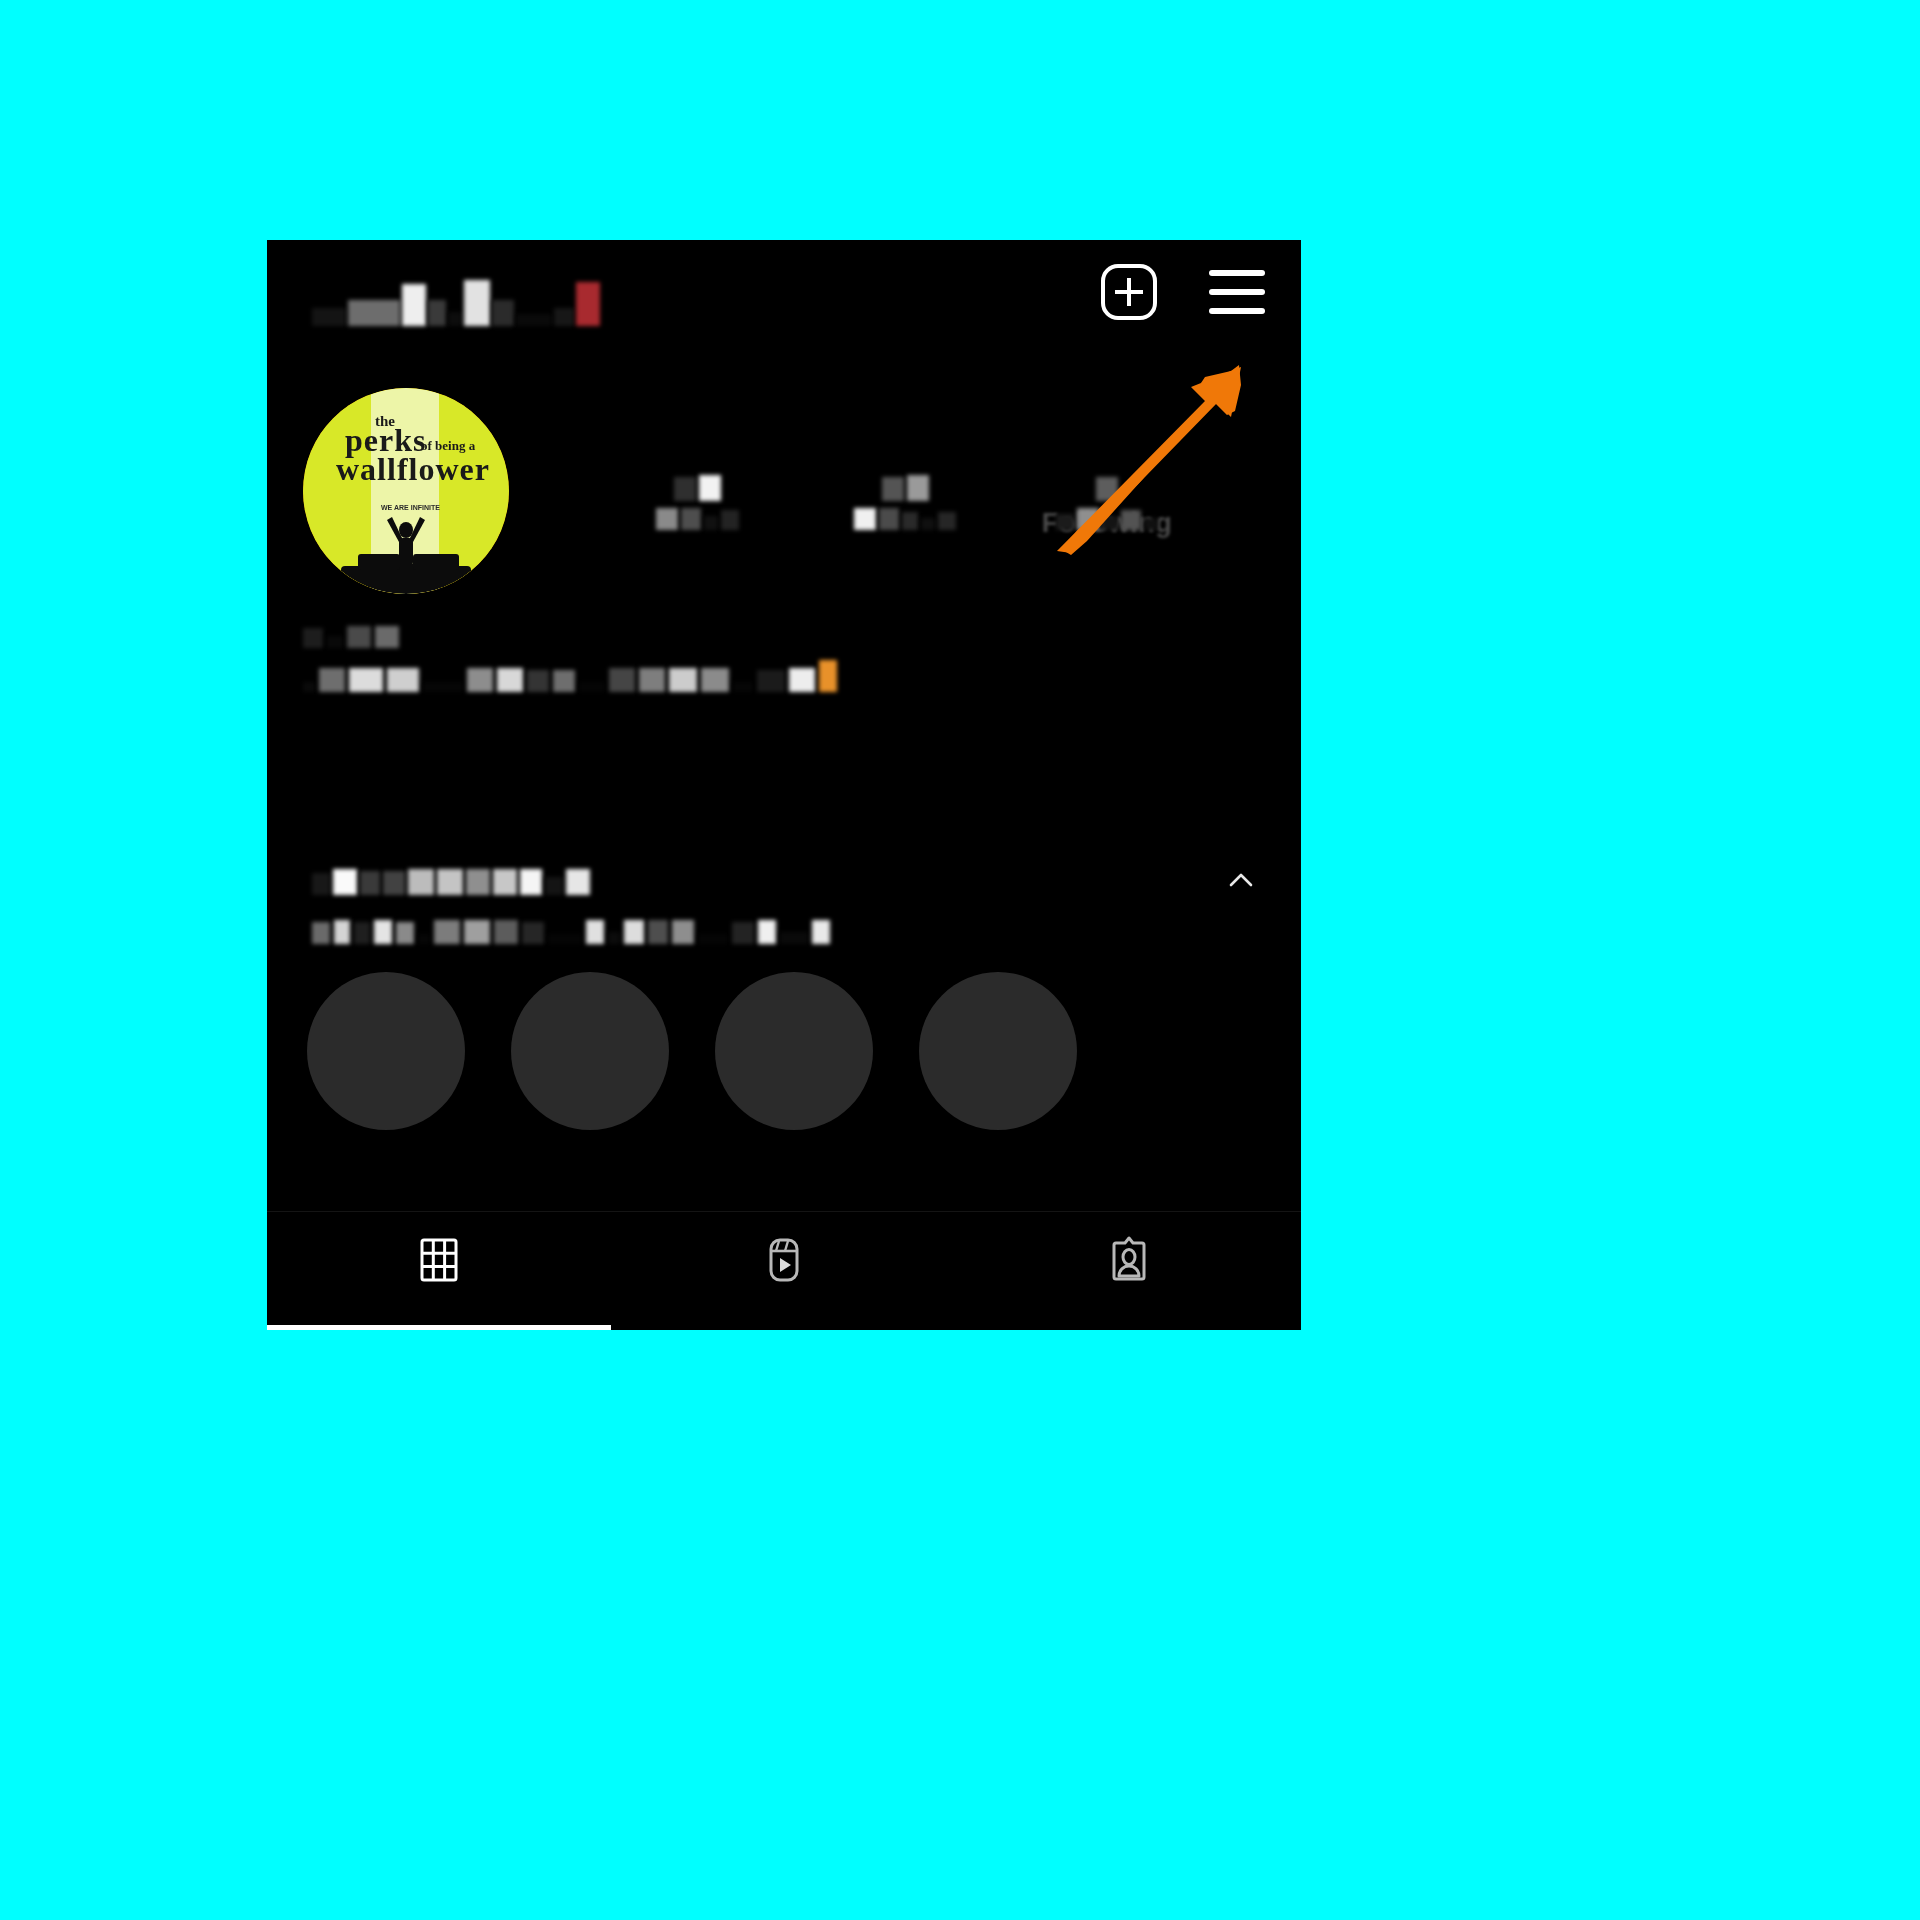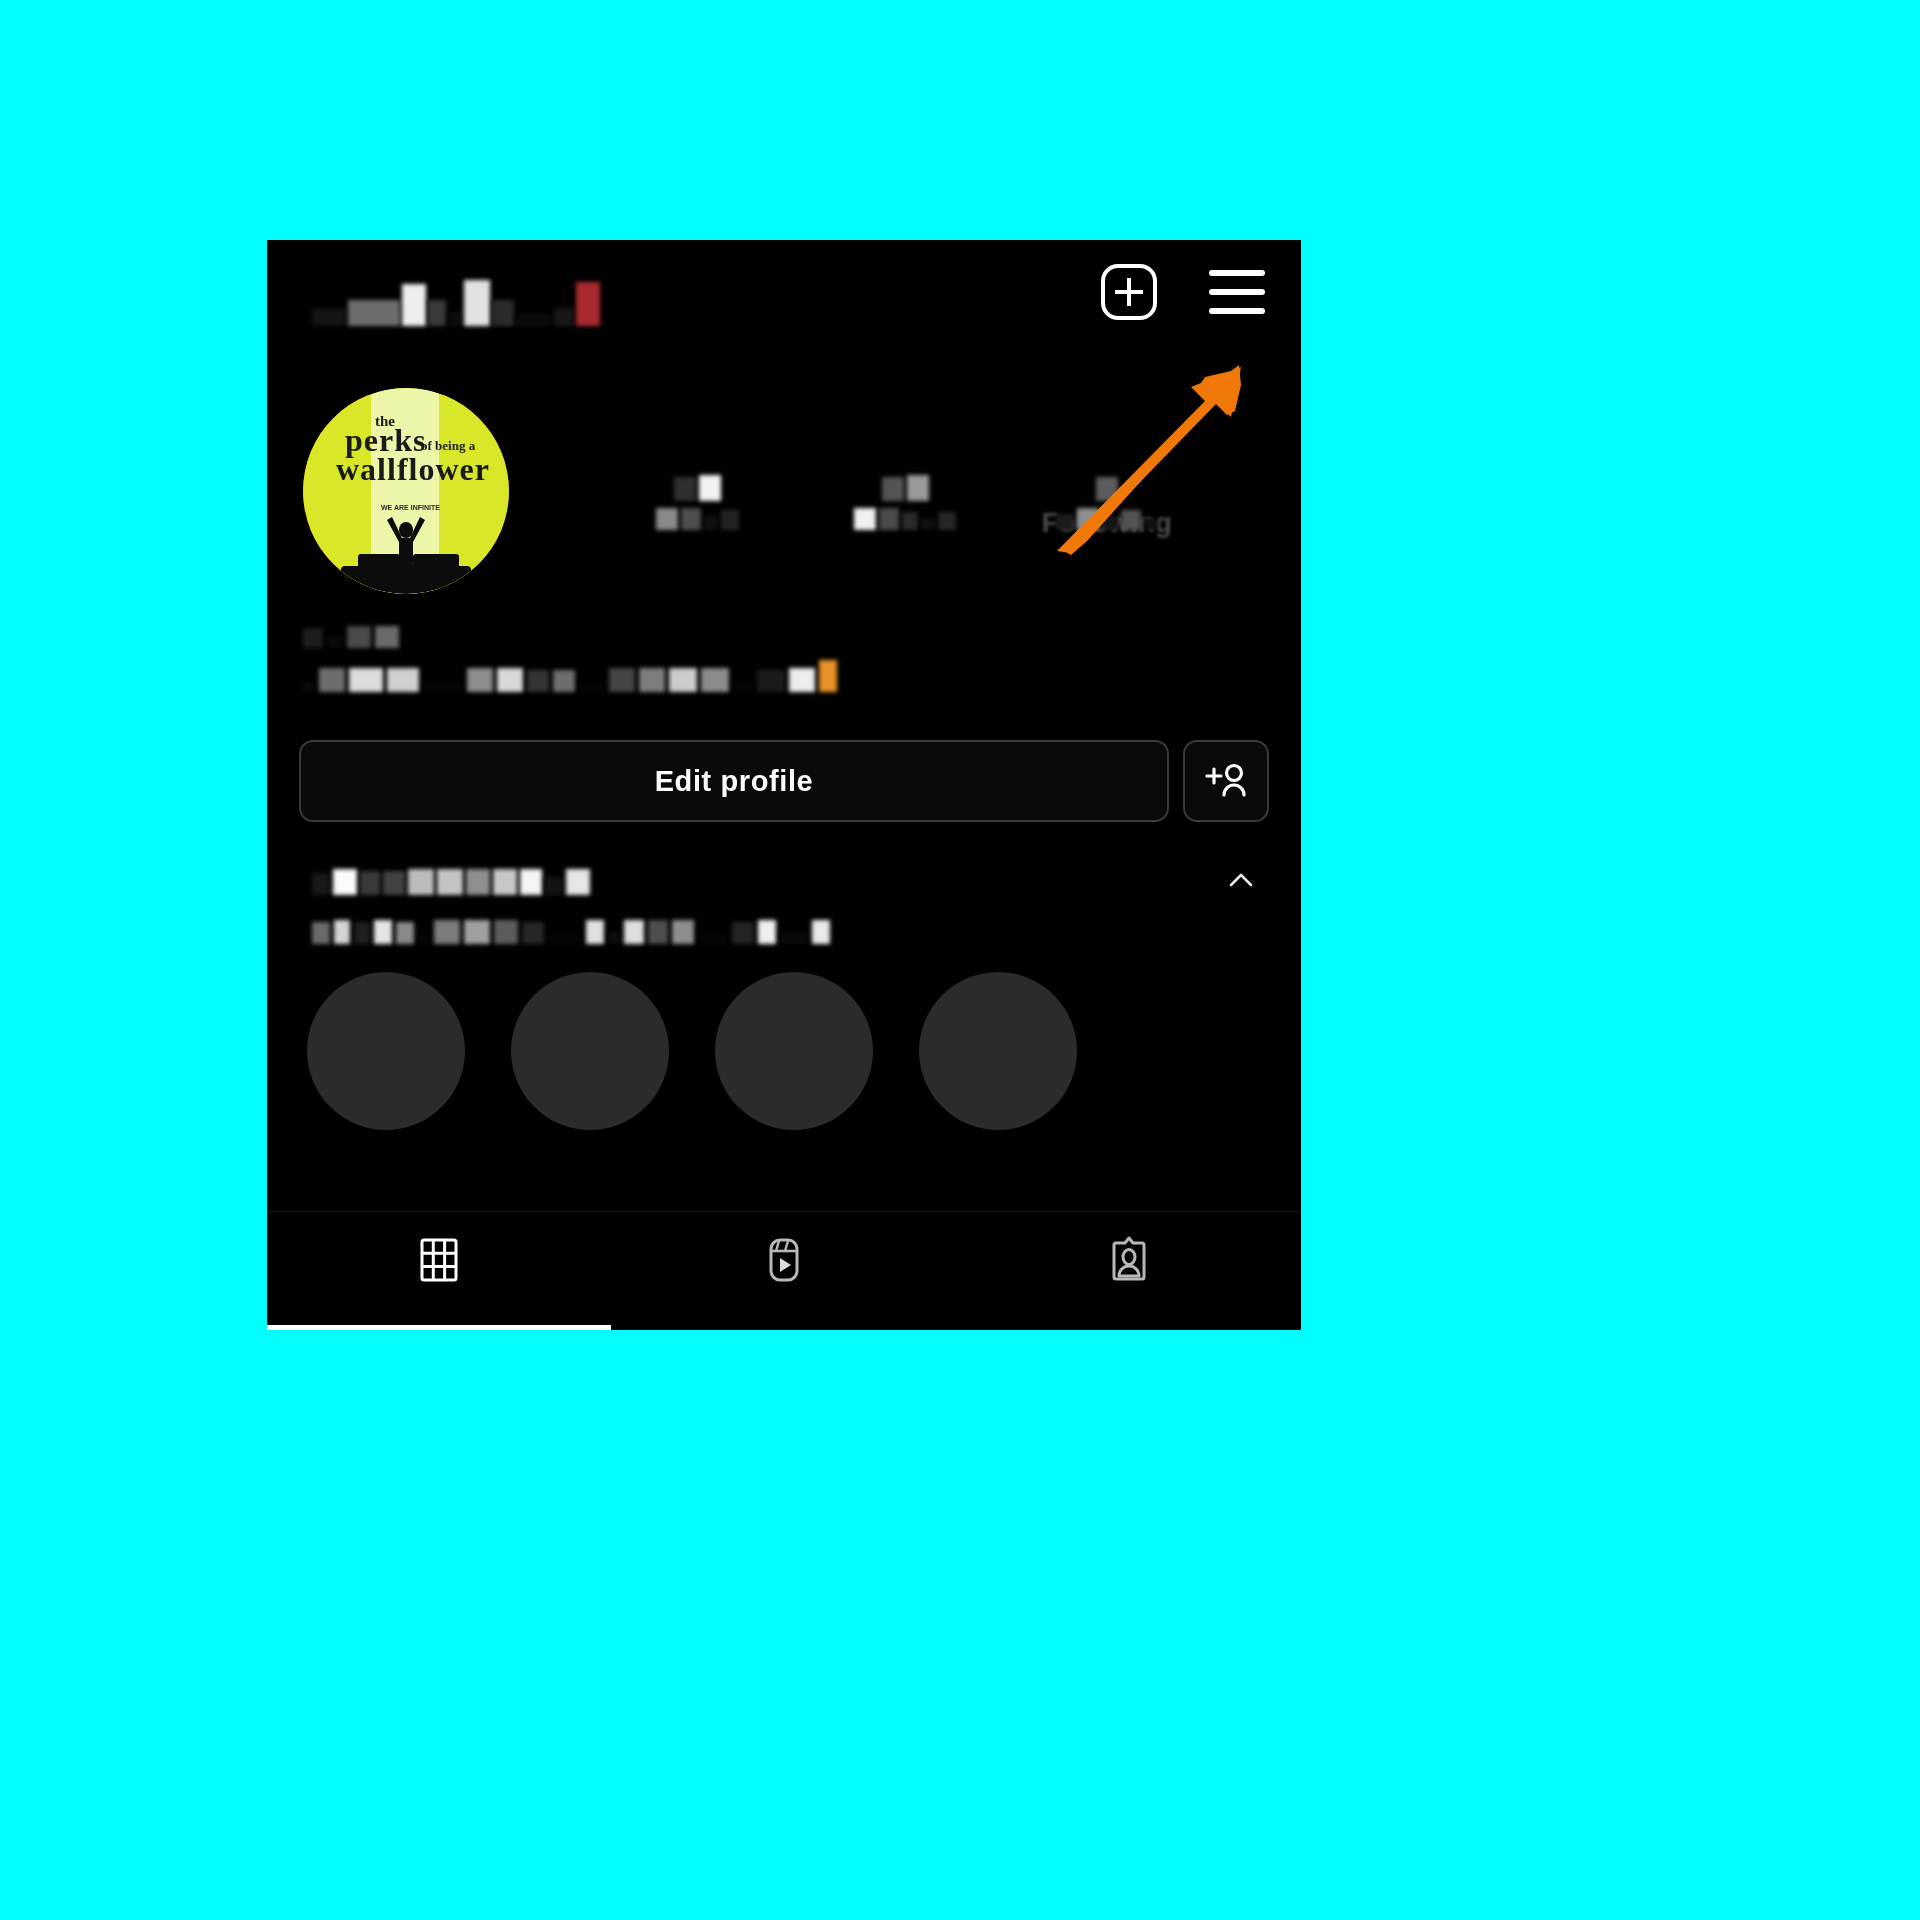--- a/index.html
+++ b/index.html
@@ -440,30 +440,20 @@
       <span class="px" style="width:26px;height:24px;background:#7e7e7e;"></span>
       <span class="px" style="width:28px;height:24px;background:#cccccc;"></span>
       <span class="px" style="width:28px;height:24px;background:#8b8b8b;"></span>
       <span class="px" style="width:20px;height:10px;background:#060606;"></span>
       <span class="px" style="width:28px;height:22px;background:#1b1b1b;"></span>
       <span class="px" style="width:26px;height:24px;background:#ededed;"></span>
       <span class="px" style="width:18px;height:32px;background:#E8912A;"></span>
     </div>
   </div>
 
-  <div id="actions">
-    <div id="edit-profile-button">Edit profile</div>
-    <div id="add-person-button">
-      <svg width="46" height="42" viewBox="0 0 46 42">
-        <path d="M4 16 H18 M11 9 V23" stroke="#ffffff" stroke-width="3.2" stroke-linecap="round"></path>
-        <circle cx="31" cy="13" r="7.5" fill="none" stroke="#ffffff" stroke-width="3.2"></circle>
-        <path d="M21 35 a10 10 0 0 1 20 0" fill="none" stroke="#ffffff" stroke-width="3.2" stroke-linecap="round"></path>
-      </svg>
-    </div>
-  </div>
 
   <div id="highlights">
 
     <div id="highlights-header">
       <div id="highlights-title">
         <span class="px" style="width:18px;height:22px;background:#181818;"></span>
         <span class="px" style="width:24px;height:26px;background:#fafafa;"></span>
         <span class="px" style="width:20px;height:24px;background:#3a3a3a;"></span>
         <span class="px" style="width:22px;height:24px;background:#424242;"></span>
         <span class="px" style="width:26px;height:26px;background:#bcbcbc;"></span>

